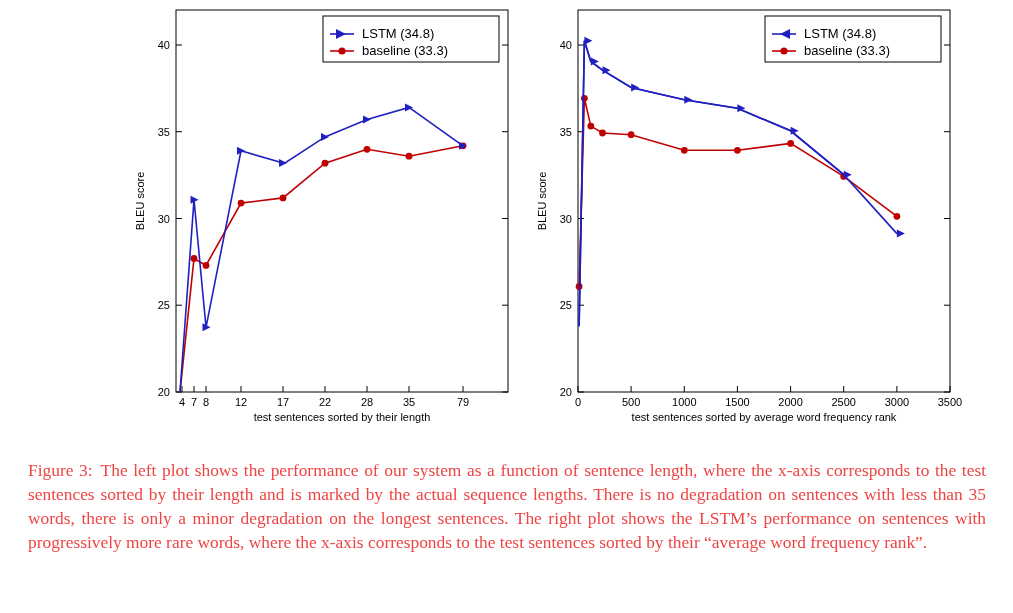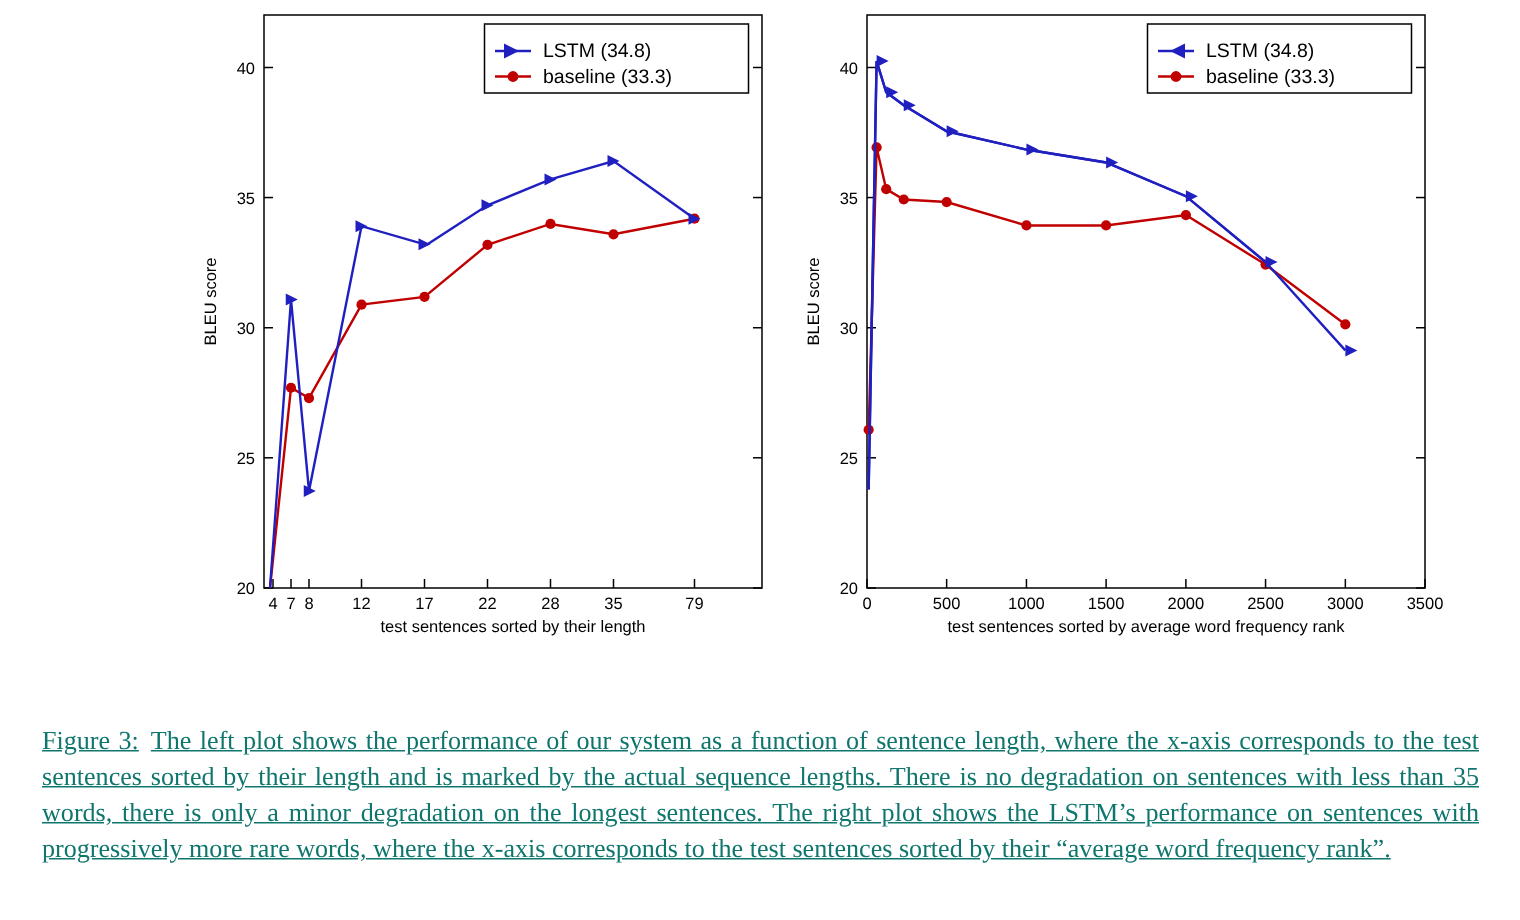--- a/index.html
+++ b/index.html
@@ -27,28 +27,27 @@
     top: 0;
   }
   #plot-left  { left: 118px; width: 420px; height: 430px; }
   #plot-right { left: 520px; width: 460px; height: 430px; }
 
   .plot-svg { display: block; }
 
   .caption {
     position: absolute;
     left: 28px;
-    top: 481px;
+    top: 458px;
     width: 958px;
     font-family: "Liberation Serif", serif;
     font-size: 17.4px;
     line-height: 1.38;
     text-align: justify;
-    color: #0f766e;
-    text-decoration: underline;
+    color: #ef4444;
   }
   .caption .figlabel { }
   .caption .gap { display: inline-block; width: 8px; }
 
   text {
     font-family: "Liberation Sans", sans-serif;
     fill: #000;
   }
   .ticklabel { font-size: 11px; }
   .axislabel { font-size: 11px; }

